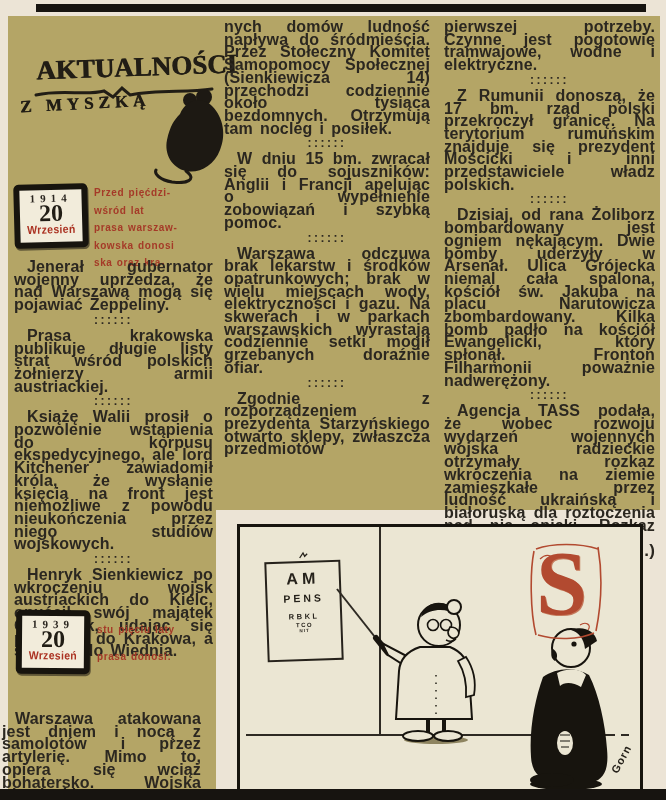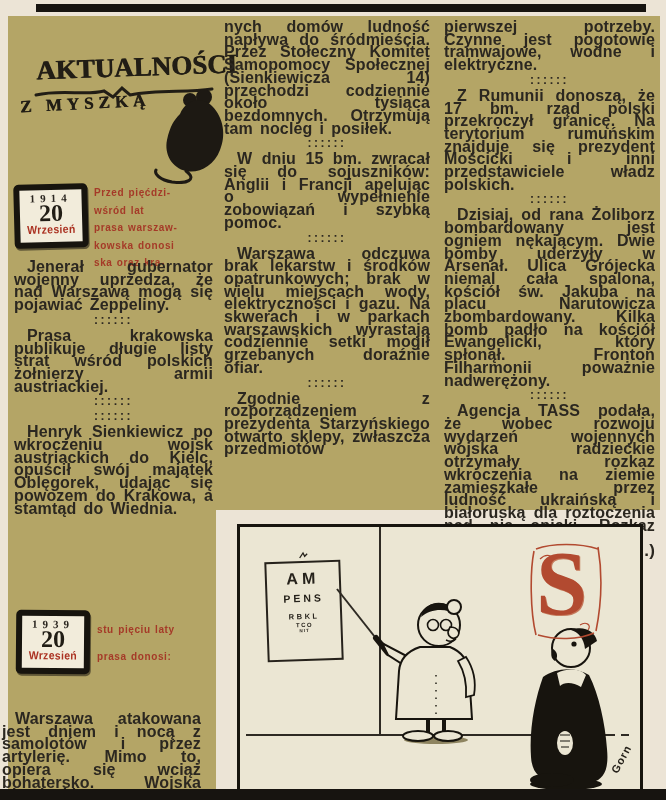--- a/index.html
+++ b/index.html
@@ -113,20 +113,21 @@
       <div>prasa warszaw-</div>
       <div>kowska donosi</div>
       <div>ska oraz kra-</div>
     </div>
 
   <div id="col-left-1914" class="col">
       <p class="para">Jenerał gubernator wojenny uprzedza, że nad Warszawą mogą się pojawiać Zeppeliny.</p>
       <div class="sep">::::::</div>
       <p class="para">Prasa krakowska publikuje długie listy strat wśród polskich żołnierzy armii austriackiej.</p>
       <div class="sep">::::::</div>
+      <p class="para">Książę Walii prosił o pozwolenie wstąpienia do korpusu ekspedycyjnego, ale lord Kitchener zawiadomił króla, że wysłanie księcia na front jest niemożliwe z powodu nieukończenia przez niego studiów wojskowych.</p>
       <div class="sep">::::::</div>
       <p class="para">Henryk Sienkiewicz po wkroczeniu wojsk austriackich do Kielc, opuścił swój majątek Oblęgorek, udając się powozem do Krakowa, a stamtąd do Wiednia.</p>
     </div>
 
   <div id="stamp-1939" class="stamp">
     <div class="yr">1939</div>
     <div class="dy">20</div>
     <div class="mo">Wrzesień</div>
   </div>
   <div id="red-1939" class="red-intro">

